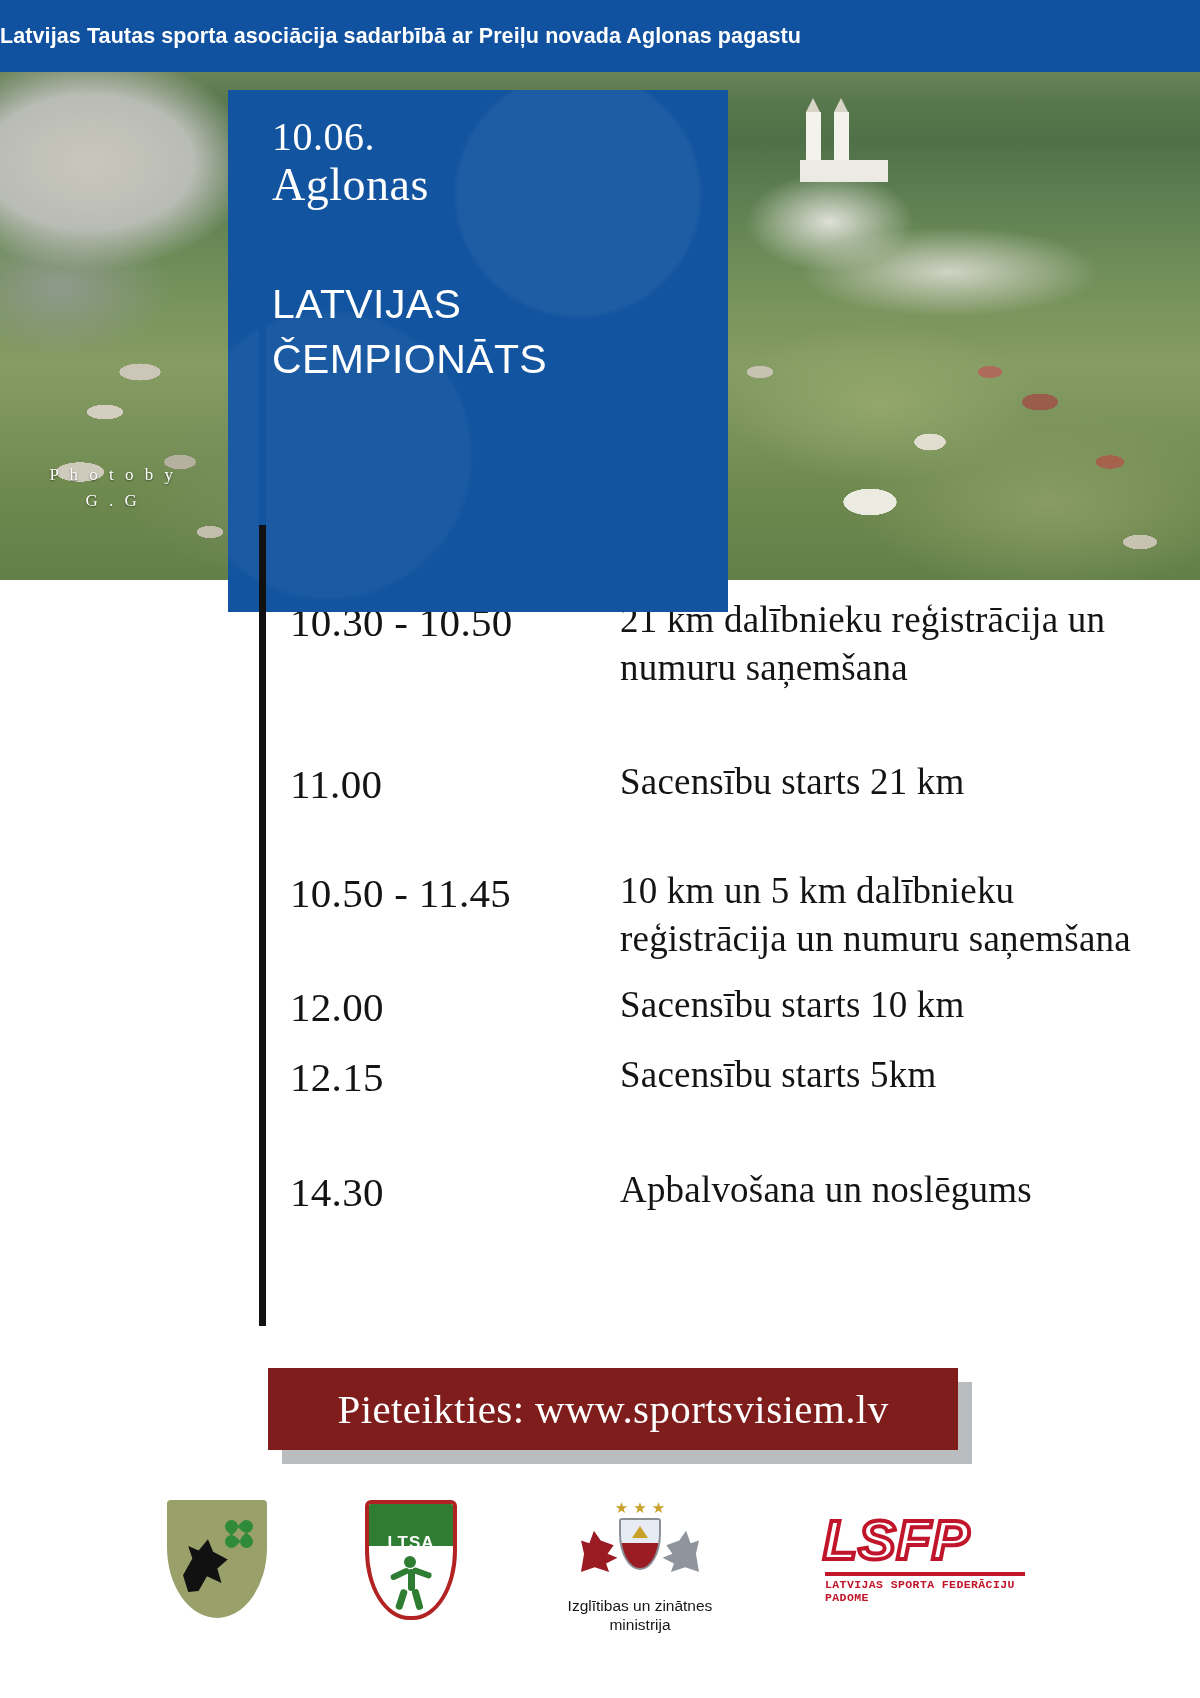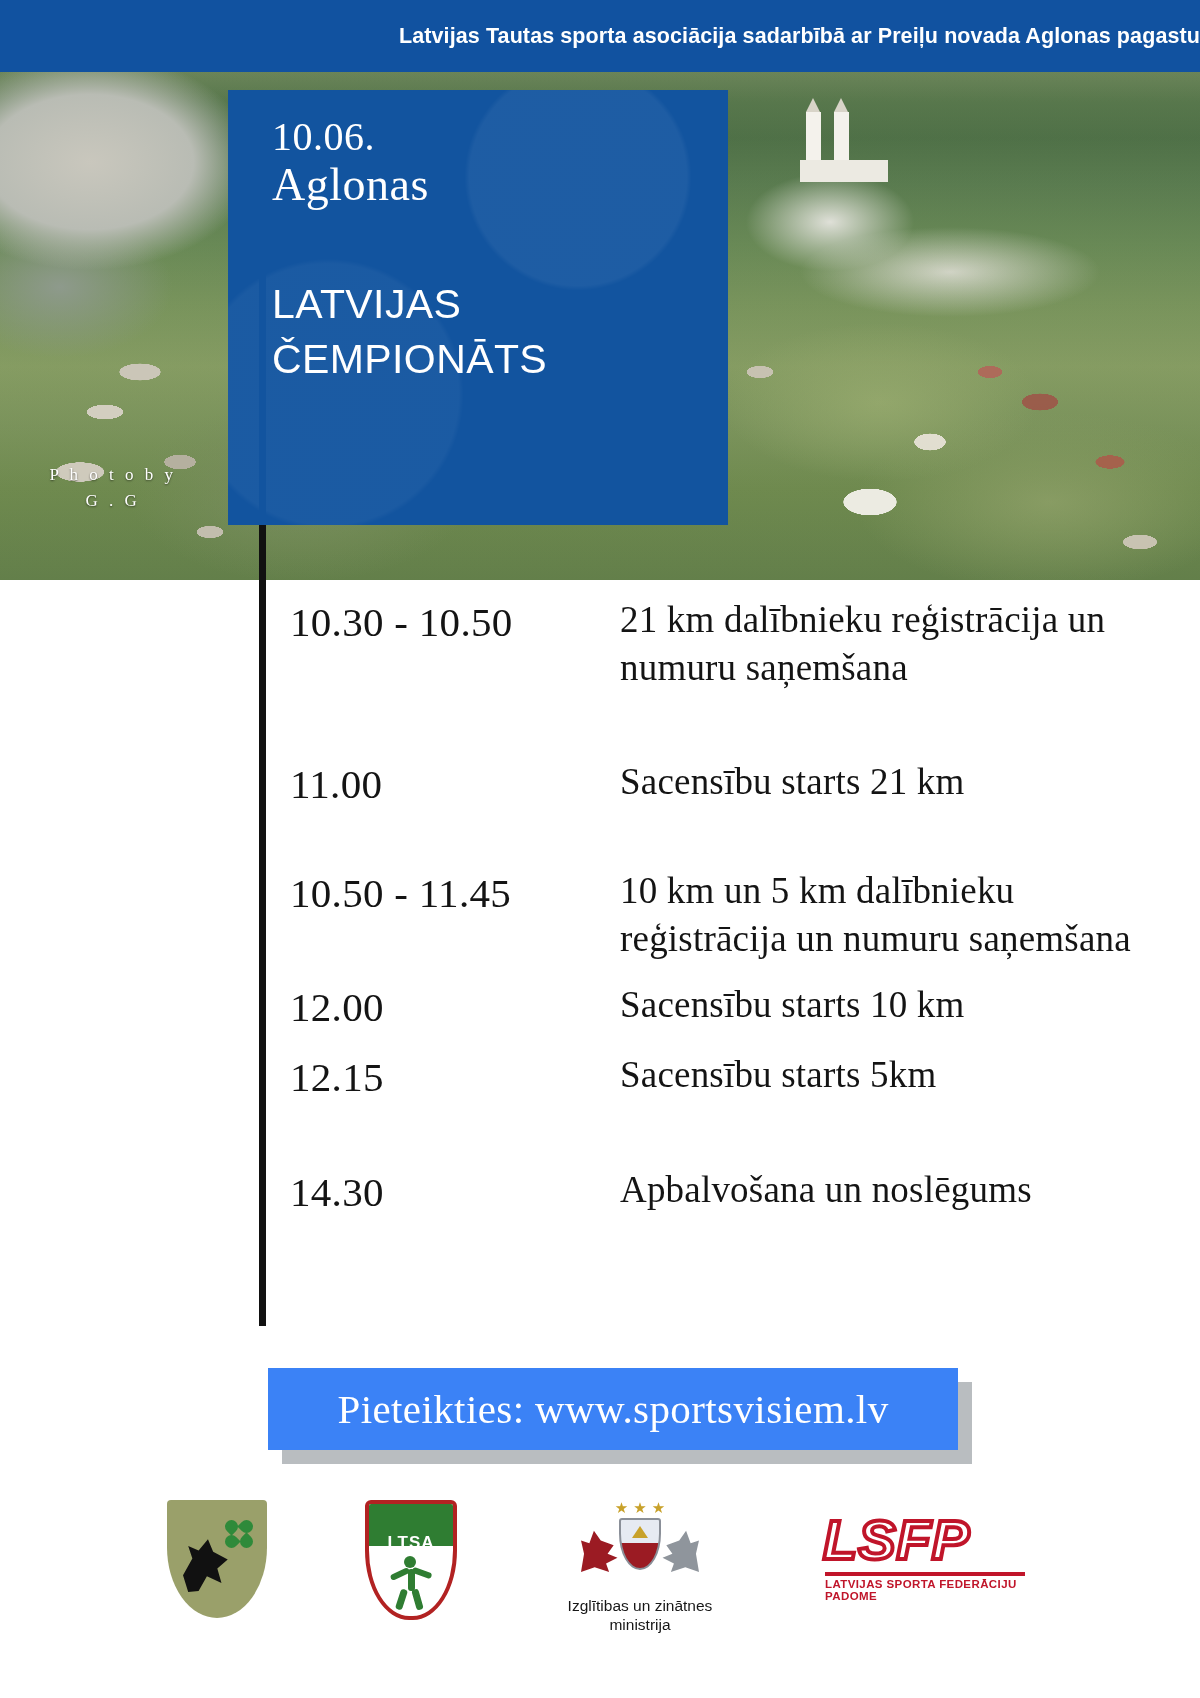--- a/index.html
+++ b/index.html
@@ -15,21 +15,21 @@
 
   
   .header-banner {
     position: absolute;
     top: 0; left: 0;
     width: 1200px;
     height: 72px;
     background: #1152a0;
     display: flex;
     align-items: center;
-    justify-content: flex-end;
+    justify-content: flex-start;
     z-index: 5;
   }
   .header-banner .hdr-text {
     color: #ffffff;
     font-size: 21.5px;
     font-weight: bold;
     letter-spacing: 0.1px;
     text-align: center;
     font-family: "Liberation Sans", sans-serif;
   }
@@ -136,21 +136,21 @@
     text-shadow: 0 1px 2px rgba(0,0,0,0.55);
     width: 190px;
   }
 
   
   .title-block {
     position: absolute;
     left: 228px;
     top: 90px;
     width: 500px;
-    height: 435px;
+    height: 522px;
     background: #12549f;
     background-image:
       radial-gradient(circle at 70% 20%, rgba(255,255,255,0.05) 0 22%, rgba(255,255,255,0) 23%),
       radial-gradient(circle at 20% 70%, rgba(255,255,255,0.04) 0 26%, rgba(255,255,255,0) 27%);
     z-index: 6;
     padding: 26px 0 0 44px;
   }
   .title-date {
     color: #ffffff;
     font-family: "Liberation Serif", serif;
@@ -241,21 +241,21 @@
   .register-shadow {
     position: absolute;
     left: 14px; top: 14px;
     width: 690px; height: 82px;
     background: #b9bdc0;
   }
   .register-bar {
     position: absolute;
     left: 0; top: 0;
     width: 690px; height: 82px;
-    background: #3b82f6;
+    background: #7f1d1d;
     display: flex;
     align-items: center;
     justify-content: center;
   }
   .register-bar span {
     color: #ffffff;
     font-family: "Liberation Serif", serif;
     font-size: 41px;
     letter-spacing: 0.4px;
   }
@@ -407,21 +407,21 @@
     width: 200px; height: 4px;
     background: #c0152a;
   }
   .lsfp-sub {
     position: absolute;
     left: 2px; top: 78px;
     font-size: 11.5px;
     letter-spacing: 0.4px;
     color: #c0152a;
     font-weight: bold;
-    font-family: Liberation Sans, sans-serif;
+    font-family: Liberation Mono, monospace;
   }
 </style>
 </head>
 <body>
 
 <div class="header-banner">
   <div class="hdr-text">Latvijas Tautas sporta asociācija sadarbībā ar Preiļu novada Aglonas pagastu</div>
 </div>
 
 <div class="hero">

